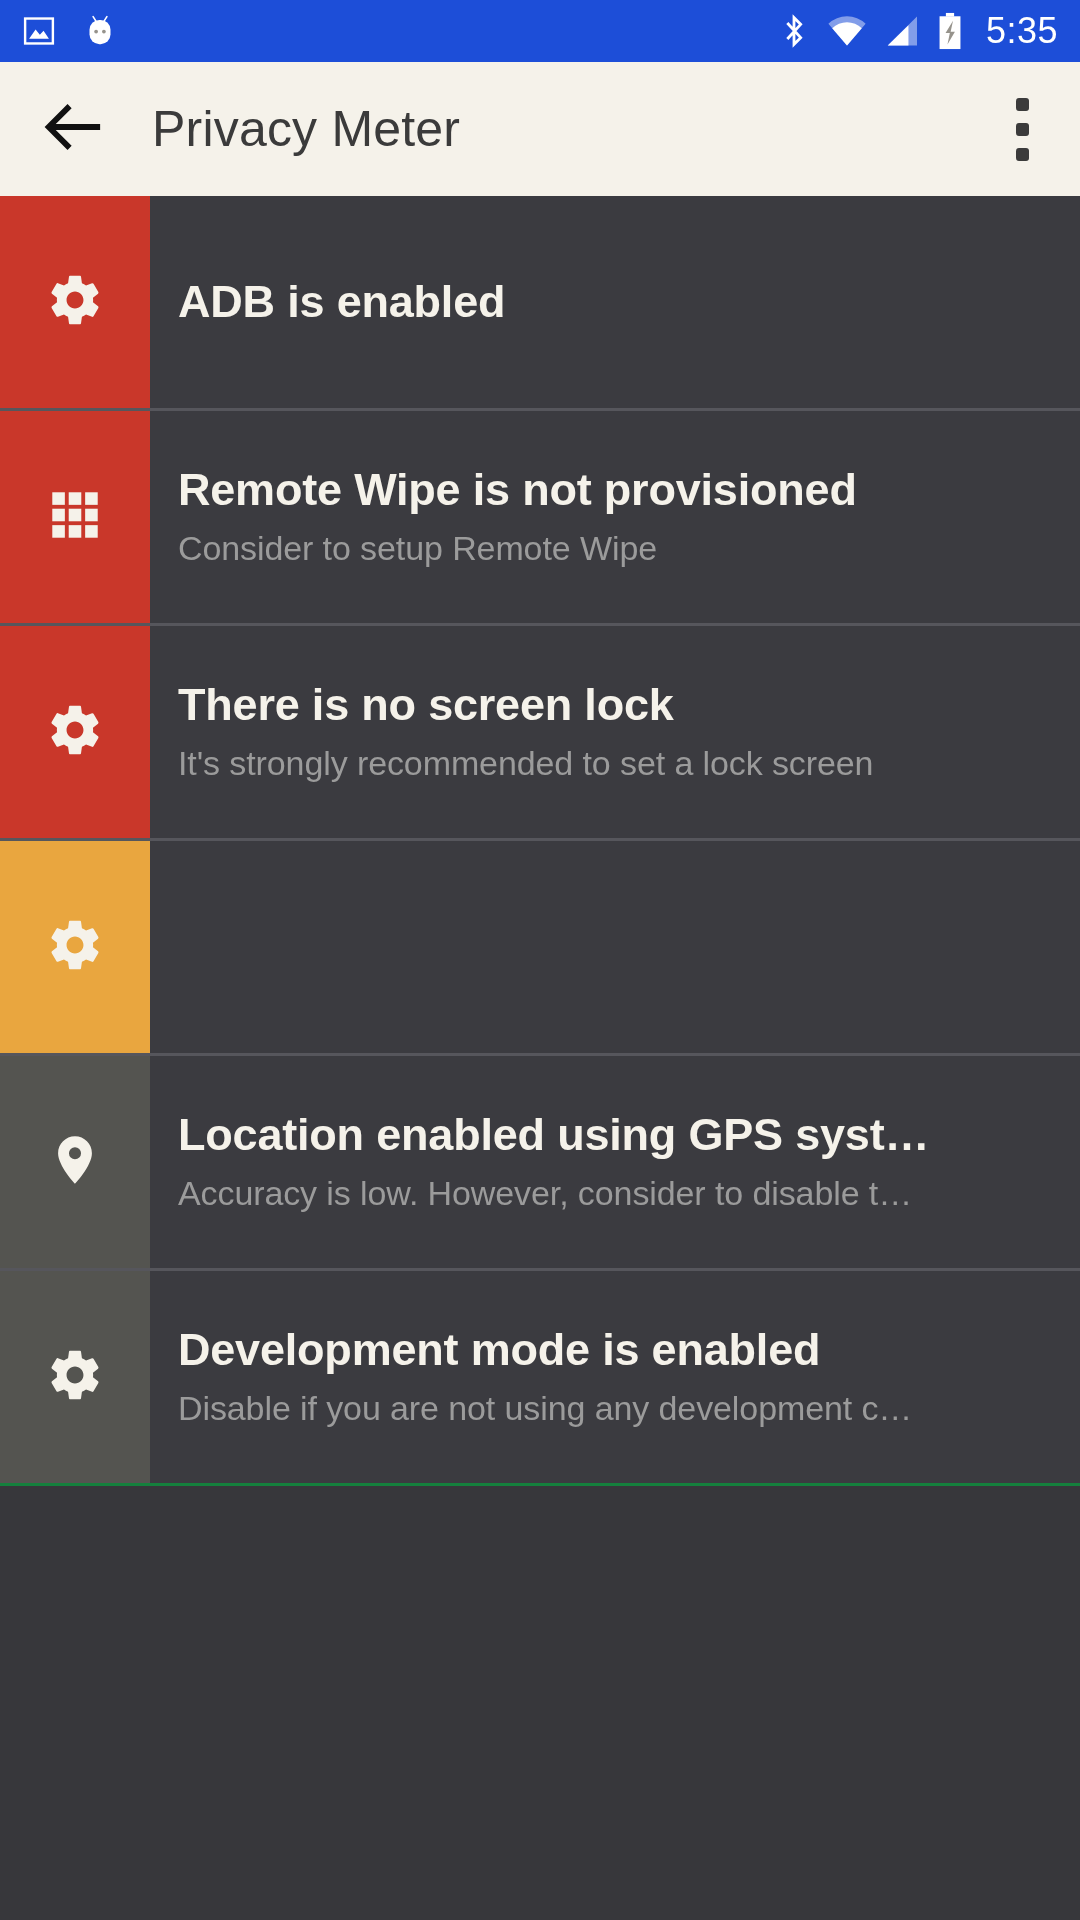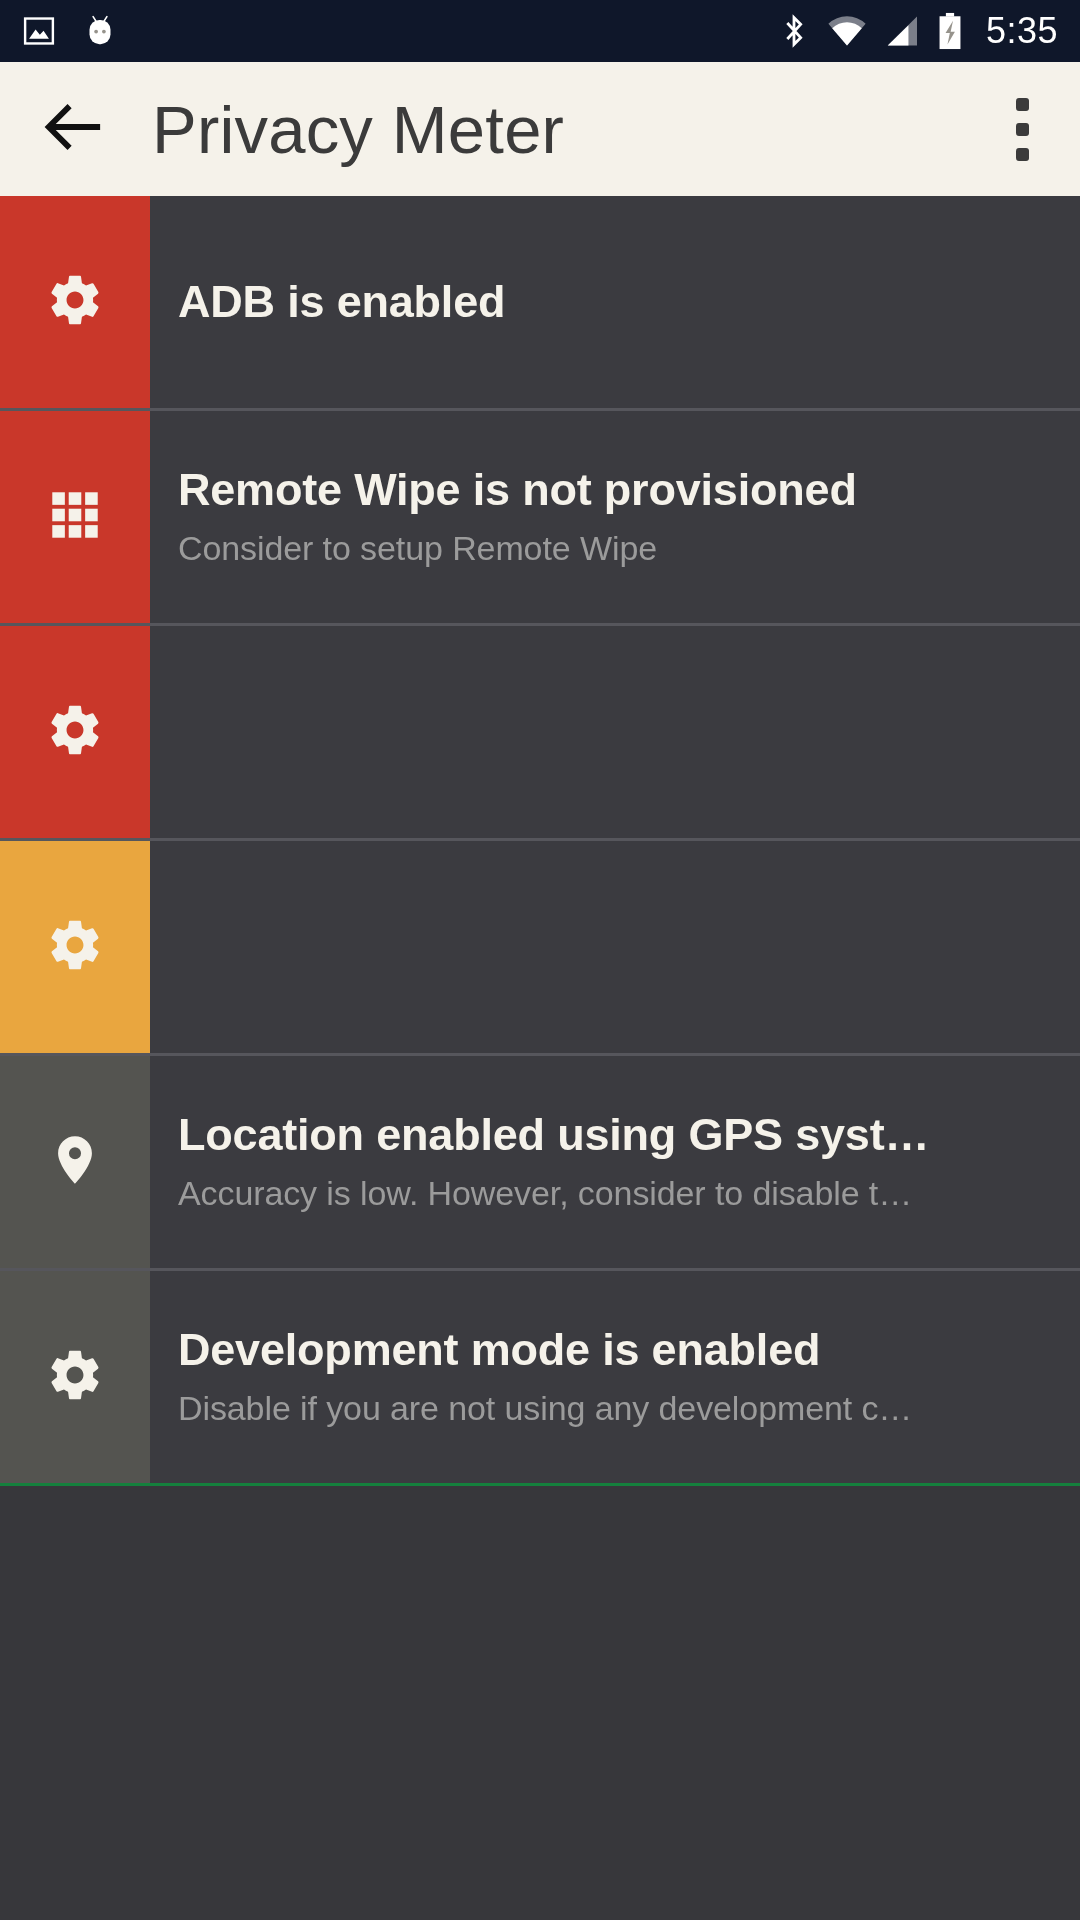--- a/index.html
+++ b/index.html
@@ -7,21 +7,21 @@
     width:1080px; height:1920px;
     background:#37373b;
     font-family:"Liberation Sans", sans-serif;
     overflow:hidden;
   }
 
   
   .statusbar{
     position:relative;
     height:62px; width:1080px;
-    background:#0f172a;
+    background:#1d4ed8;
     display:flex; align-items:center;
   }
   .sb-left{ display:flex; align-items:center; gap:26px; padding-left:22px; }
   .sb-right{
     position:absolute; right:22px; top:0; height:62px;
     display:flex; align-items:center; gap:17px;
   }
   .sb-time{
     color:#ffffff; font-size:36px; letter-spacing:0.5px;
     line-height:62px; font-weight:400; margin-left:6px;
@@ -35,21 +35,21 @@
     display:flex; align-items:center;
     position:relative;
   }
   .back-btn{
     width:96px; height:96px; margin-left:26px;
     display:flex; align-items:center; justify-content:center;
     flex:0 0 auto;
   }
   .toolbar-title{
     color:#3b3b3b;
-    font-size:67px;
+    font-size:50px;
     font-weight:400;
     margin-left:30px;
     white-space:nowrap;
     letter-spacing:0.2px;
   }
   .overflow-btn{
     position:absolute; right:20px; top:50%;
     transform:translateY(-50%);
     width:76px; height:96px;
     display:flex; flex-direction:column;
@@ -223,20 +223,24 @@
   </div>
 
   <div class="row">
     <div class="row-icon sev-red">
       <span>
         <svg width="58" height="58" viewBox="0 0 24 24">
           <path fill="#f5f2ea" d="M19.43 12.98c.04-.32.07-.64.07-.98s-.03-.66-.07-.98l2.11-1.65c.19-.15.24-.42.12-.64l-2-3.46c-.12-.22-.39-.3-.61-.22l-2.49 1c-.52-.4-1.08-.73-1.69-.98l-.38-2.65C14.46 2.18 14.25 2 14 2h-4c-.25 0-.46.18-.49.42l-.38 2.65c-.61.25-1.17.59-1.69.98l-2.49-1c-.23-.09-.49 0-.61.22l-2 3.46c-.13.22-.07.49.12.64l2.11 1.65c-.04.32-.07.65-.07.98s.03.66.07.98l-2.11 1.65c-.19.15-.24.42-.12.64l2 3.46c.12.22.39.3.61.22l2.49-1c.52.4 1.08.73 1.69.98l.38 2.65c.03.24.24.42.49.42h4c.25 0 .46-.18.49-.42l.38-2.65c.61-.25 1.17-.59 1.69-.98l2.49 1c.23.09.49 0 .61-.22l2-3.46c.12-.22.07-.49-.12-.64l-2.11-1.65zM12 15.5c-1.93 0-3.5-1.57-3.5-3.5s1.57-3.5 3.5-3.5 3.5 1.57 3.5 3.5-1.57 3.5-3.5 3.5z"></path>
         </svg>
       </span>
     </div>
+    <div class="row-body">
+      <div class="row-title">There is no screen lock</div>
+      <div class="row-sub">It's strongly recommended to set a lock screen</div>
+    </div>
   </div>
 
   <div class="row">
     <div class="row-icon sev-orange">
       <span>
         <svg width="58" height="58" viewBox="0 0 24 24">
           <path fill="#f5f2ea" d="M19.43 12.98c.04-.32.07-.64.07-.98s-.03-.66-.07-.98l2.11-1.65c.19-.15.24-.42.12-.64l-2-3.46c-.12-.22-.39-.3-.61-.22l-2.49 1c-.52-.4-1.08-.73-1.69-.98l-.38-2.65C14.46 2.18 14.25 2 14 2h-4c-.25 0-.46.18-.49.42l-.38 2.65c-.61.25-1.17.59-1.69.98l-2.49-1c-.23-.09-.49 0-.61.22l-2 3.46c-.13.22-.07.49.12.64l2.11 1.65c-.04.32-.07.65-.07.98s.03.66.07.98l-2.11 1.65c-.19.15-.24.42-.12.64l2 3.46c.12.22.39.3.61.22l2.49-1c.52.4 1.08.73 1.69.98l.38 2.65c.03.24.24.42.49.42h4c.25 0 .46-.18.49-.42l.38-2.65c.61-.25 1.17-.59 1.69-.98l2.49 1c.23.09.49 0 .61-.22l2-3.46c.12-.22.07-.49-.12-.64l-2.11-1.65zM12 15.5c-1.93 0-3.5-1.57-3.5-3.5s1.57-3.5 3.5-3.5 3.5 1.57 3.5 3.5-1.57 3.5-3.5 3.5z"></path>
         </svg>
       </span>
     </div>

